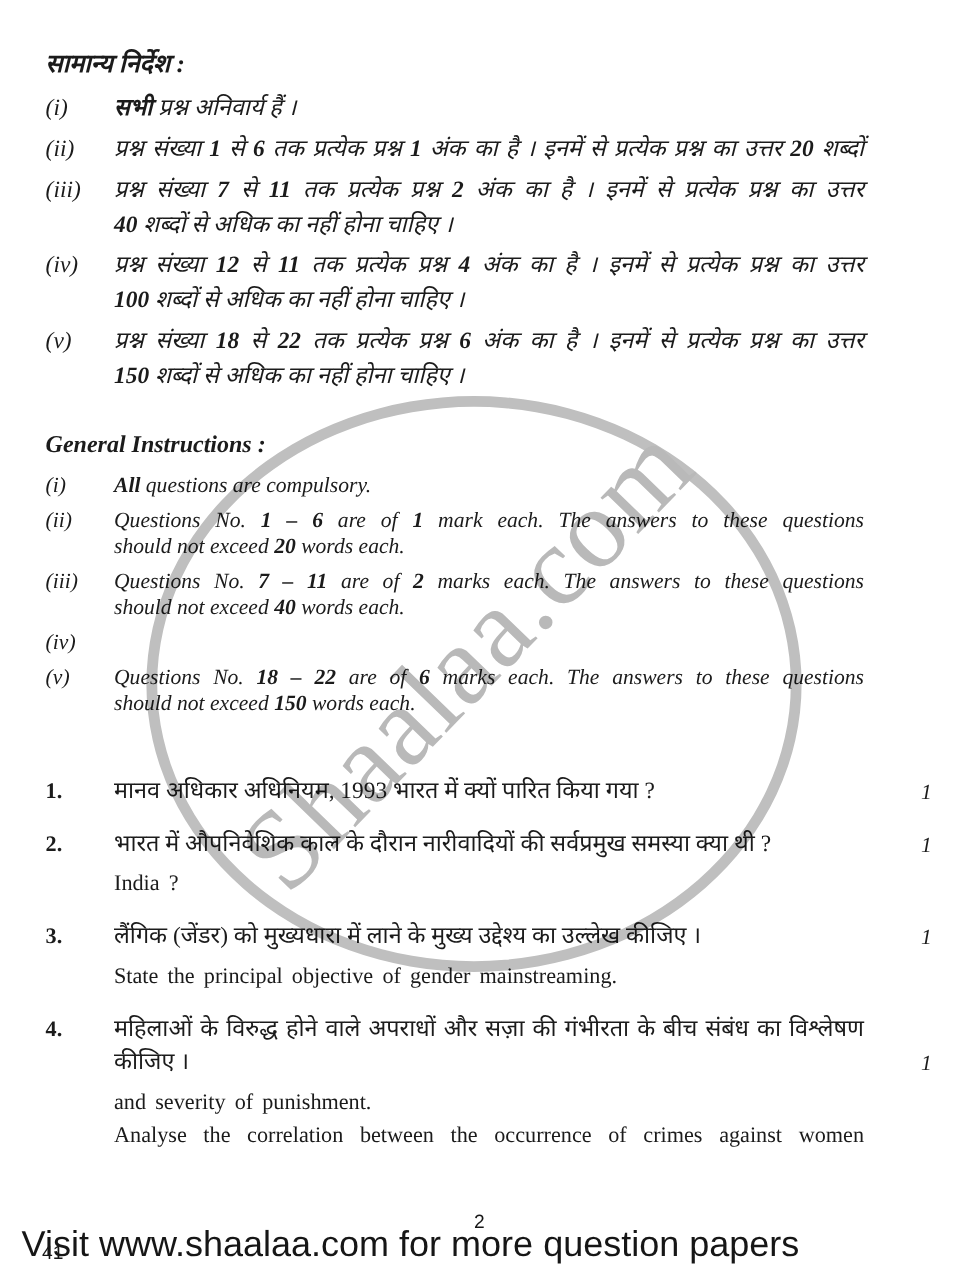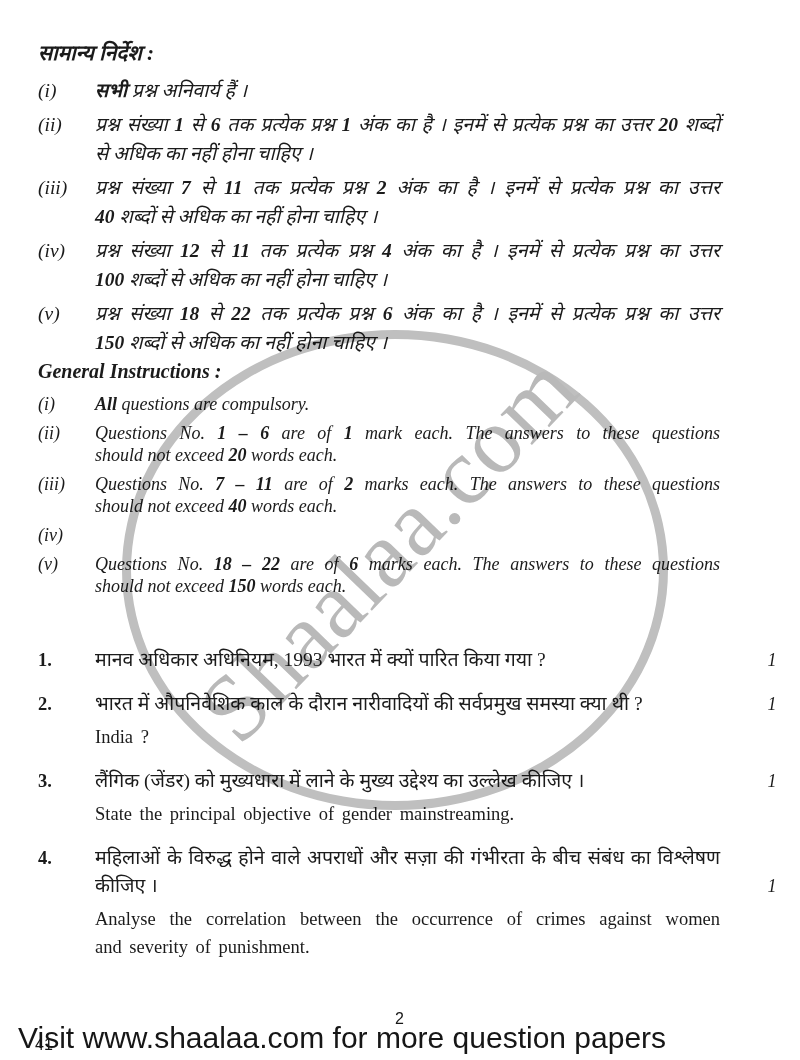--- a/index.html
+++ b/index.html
@@ -81,21 +81,20 @@
         <div class="item hi-item">
           <div class="label">(i)</div>
           <div class="content">
             <div class="line"><span class="b">सभी</span><span> प्रश्न अनिवार्य हैं ।</span></div>
           </div>
         </div>
         <div class="item hi-item">
           <div class="label">(ii)</div>
           <div class="content">
             <div class="line just"><span>प्रश्न संख्या </span><span class="b">1</span><span> से </span><span class="b">6</span><span> तक प्रत्येक प्रश्न </span><span class="b">1</span><span> अंक का है । इनमें से प्रत्येक प्रश्न का उत्तर </span><span class="b">20</span><span> शब्दों</span></div>
-            <div class="line"><span>से अधिक का नहीं होना चाहिए ।</span></div>
           </div>
         </div>
         <div class="item hi-item">
           <div class="label">(iii)</div>
           <div class="content">
             <div class="line just"><span>प्रश्न संख्या </span><span class="b">7</span><span> से </span><span class="b">11</span><span> तक प्रत्येक प्रश्न </span><span class="b">2</span><span> अंक का है । इनमें से प्रत्येक प्रश्न का उत्तर</span></div>
             <div class="line"><span class="b">40</span><span> शब्दों से अधिक का नहीं होना चाहिए ।</span></div>
           </div>
         </div>
         <div class="item hi-item">
@@ -171,22 +170,22 @@
           <div class="q-content">
             <div class="q-line hi"><span>लैंगिक (जेंडर) को मुख्यधारा में लाने के मुख्य उद्देश्य का उल्लेख कीजिए ।</span><span class="marks">1</span></div>
             <div class="q-line en"><span>State the principal objective of gender mainstreaming.</span></div>
           </div>
         </div>
         <div class="q-item">
           <div class="q-num">4.</div>
           <div class="q-content">
             <div class="q-line hi just"><span>महिलाओं के विरुद्ध होने वाले अपराधों और सज़ा की गंभीरता के बीच संबंध का विश्लेषण</span></div>
             <div class="q-line hi"><span>कीजिए ।</span><span class="marks">1</span></div>
+            <div class="q-line en"><span>and severity of punishment.</span></div>
             <div class="q-line en just"><span>Analyse the correlation between the occurrence of crimes against women</span></div>
-            <div class="q-line en"><span>and severity of punishment.</span></div>
           </div>
         </div>
       </div>
   </section>
 
   <div class="footer-num footer-left">41</div>
   <div class="footer-num footer-page">2</div>
   <div class="footer-promo">Visit www.shaalaa.com for more question papers</div>
 
 </div>

